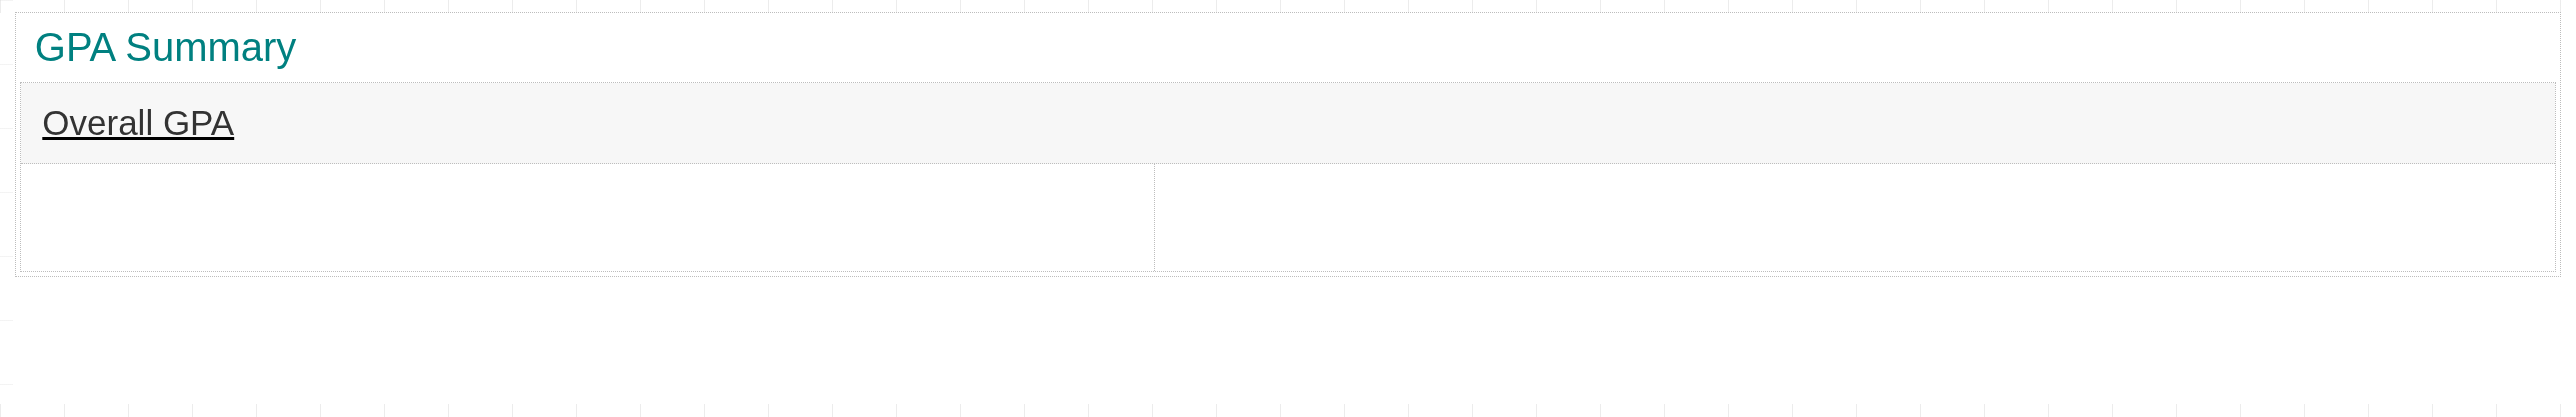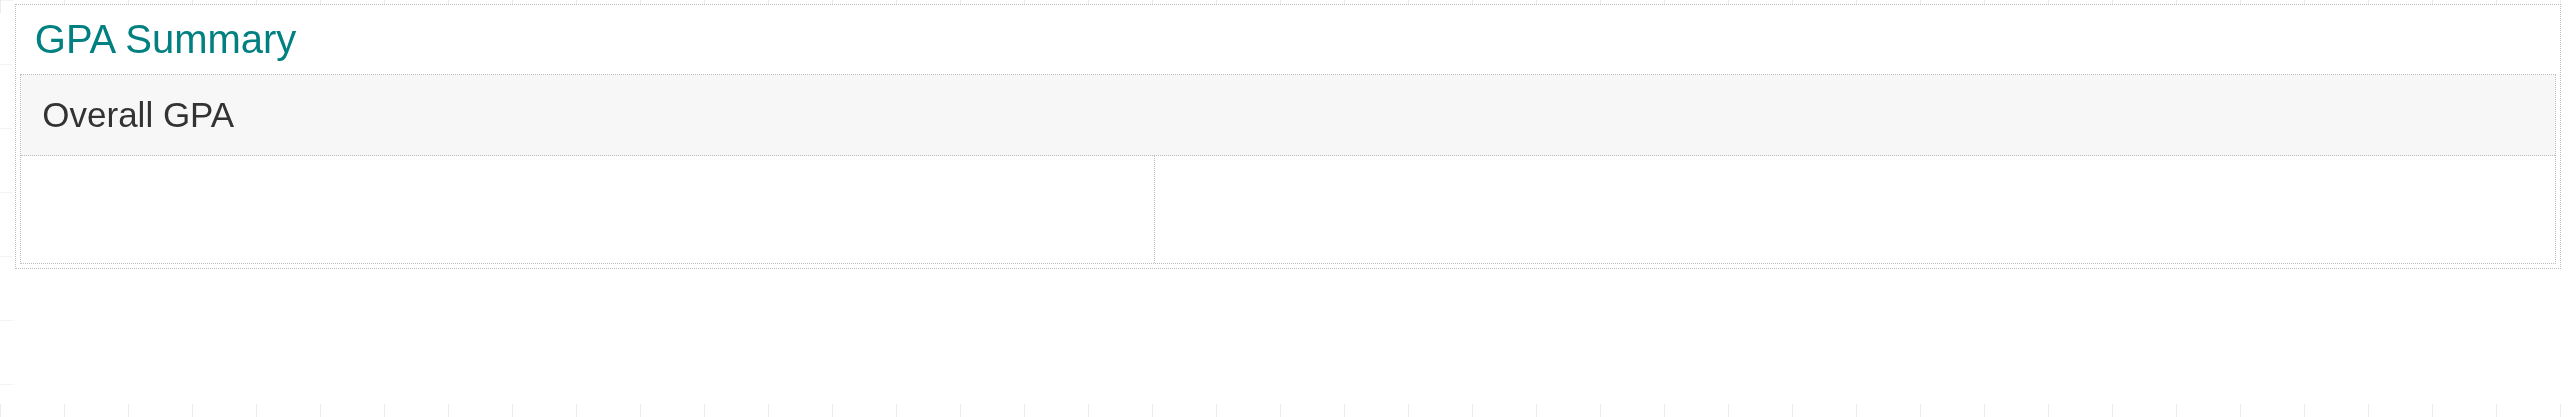--- a/index.html
+++ b/index.html
@@ -52,38 +52,39 @@
       #d0d0d0 1.3px,
       transparent 1.3px,
       transparent 64px
     );
     opacity: 0.25;
     pointer-events: none;
   }
 
   .panel {
     position: absolute;
-    top: 4px;
+    top: 12px;
     left: 14.8px;
     right: 14.8px;
     border: 1.3px dotted #bdbdbd;
     background: #ffffff;
   }
 
   .panel-title {
     font-size: 40px;
     color: #008080;
     padding: 12px 19px 12px 19px;
     font-weight: 400;
   }
 
   .inner-table {
     margin: 0 4px 4px 4px;
     border: 1.3px dotted #bdbdbd;
     border-collapse: separate;
+    text-decoration: underline;
   }
 
   .row {
     display: flex;
     width: 100%;
   }
 
   .cell {
     border-right: 1.3px dotted #bdbdbd;
     padding: 20px 21.5px;

